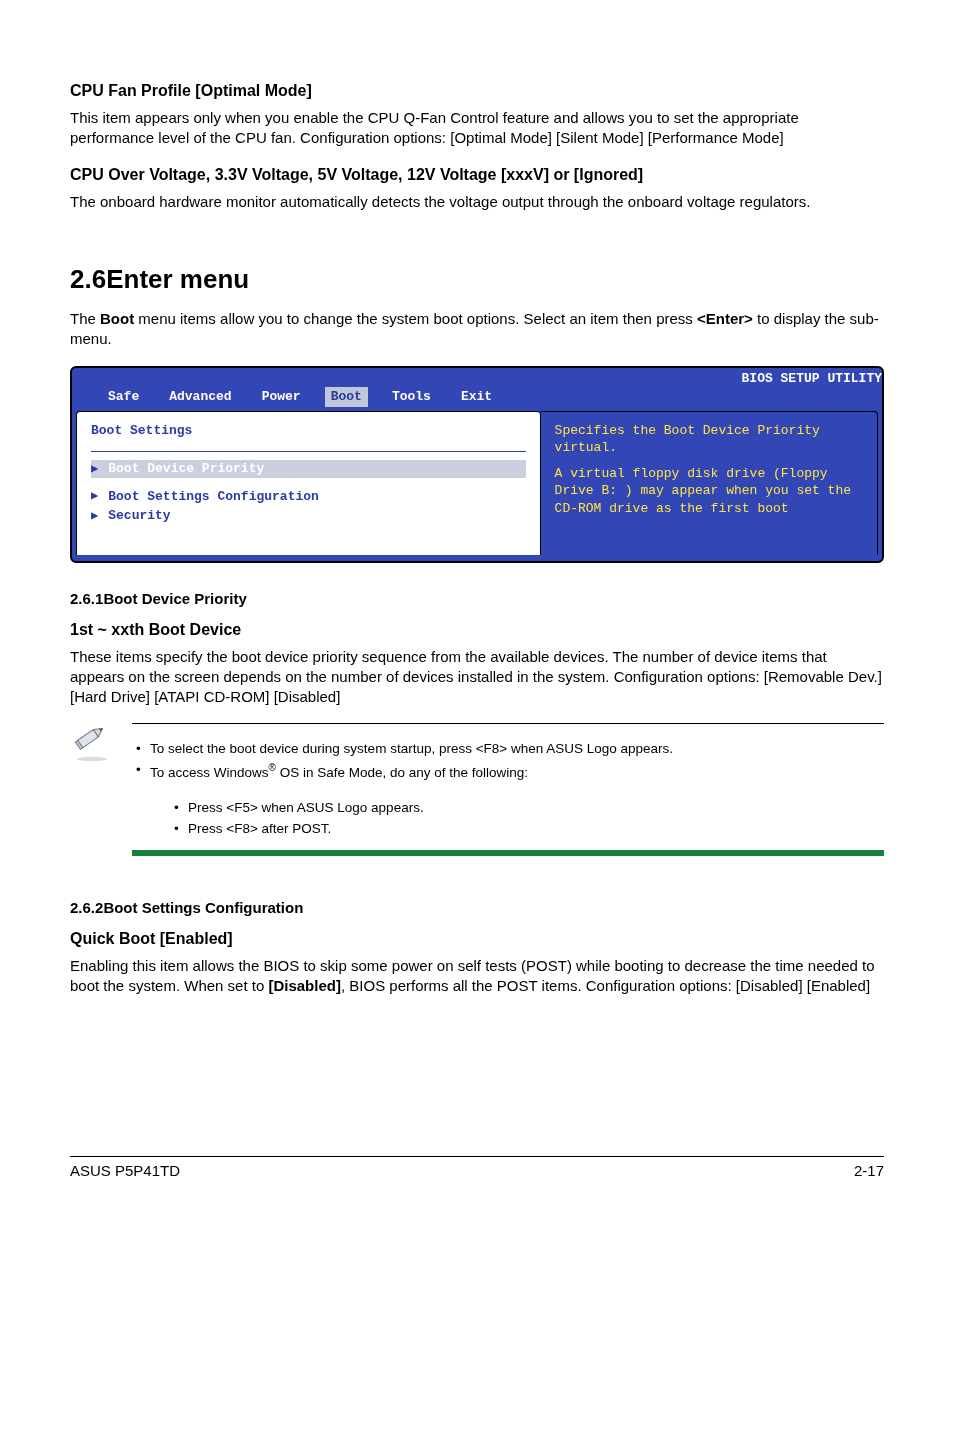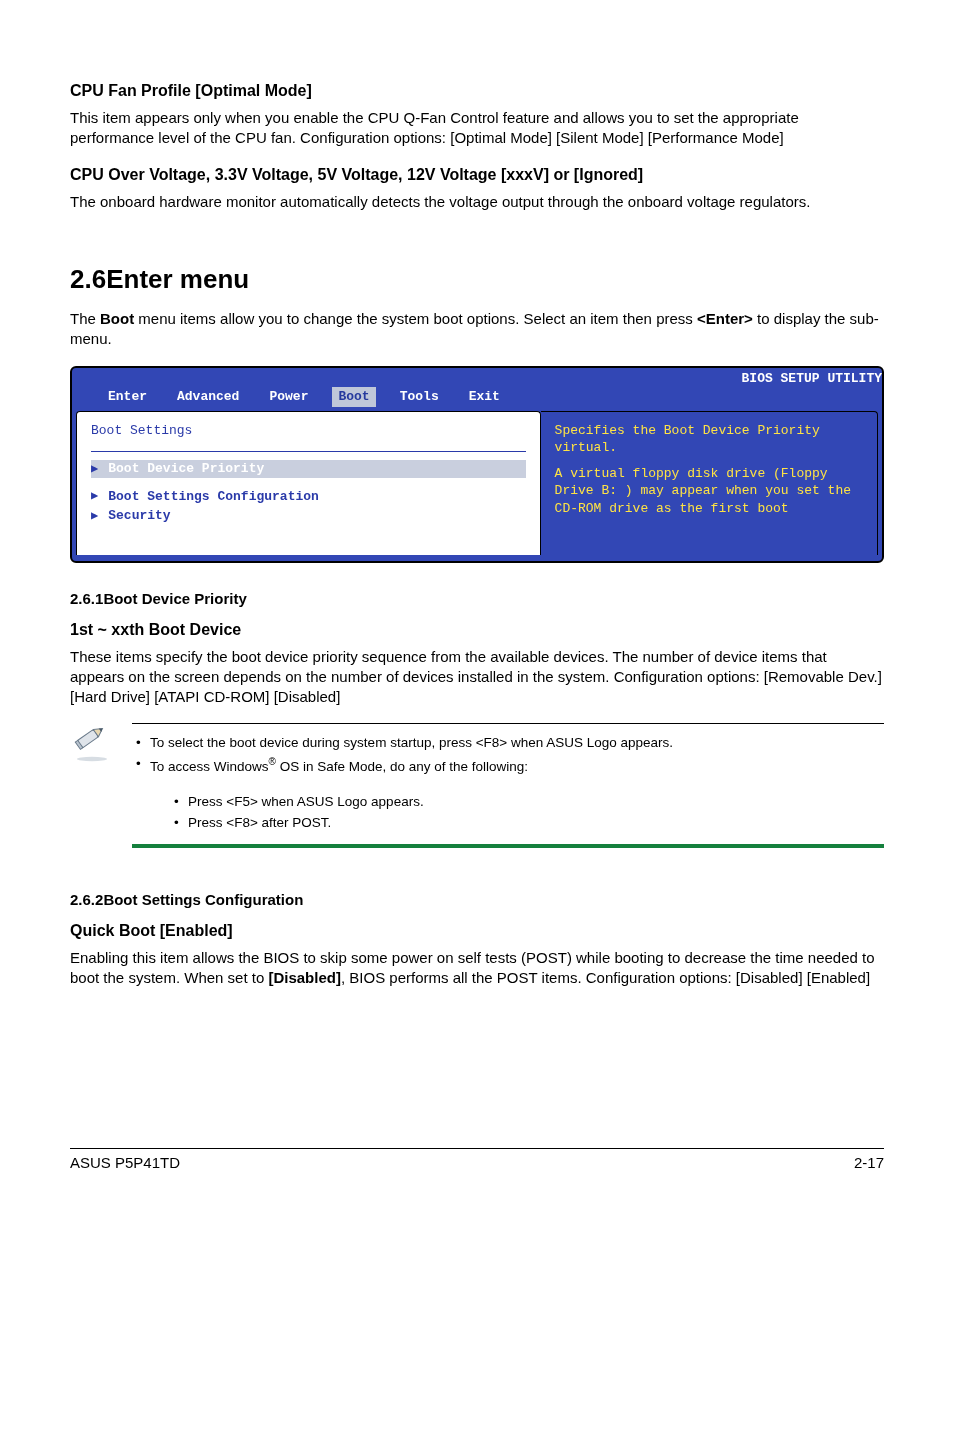--- a/index.html
+++ b/index.html
@@ -81,21 +81,21 @@
     margin: 4px 4px 0 0;
     border: 1px solid #000;
     border-left: none;
     border-radius: 0 4px 0 0;
     padding: 10px 12px 10px 14px;
     border-bottom: none;
     font-weight: normal;
   }
   .bios-left .heading {
     color: #2a3aa9;
-    font-weight: normal;
+    font-weight: bold;
     margin-bottom: 12px;
   }
   .bios-left hr {
     border: none;
     border-top: 1px solid #2a3aa9;
     margin: 2px 0 8px 0;
   }
   .bios-item {
     display: flex;
     align-items: center;
@@ -117,22 +117,22 @@
   .note-icon {
     flex: 0 0 44px;
     display: flex;
     justify-content: center;
     padding-top: 4px;
   }
   .note-content {
     flex: 1;
     font-size: 13.5px;
     border-top: 1px solid #000;
-    border-bottom: 4px solid #15803d;
-    padding: 8px 0 10px 0;
+    border-bottom: 6px solid #15803d;
+    padding: 14px 0 10px 0;
   }
   .note-content ul { list-style: none; padding-left: 4px; }
   .note-content ul > li { position: relative; padding-left: 14px; margin: 2px 0; }
   .note-content ul > li::before { content: "•"; position: absolute; left: 0; }
   .note-content ul ul > li::before { content: "•"; }
   .note-content ul ul { margin-top: 18px; }
   .note-content ul ul > li { padding-left: 34px; }
   .note-content ul ul > li::before { left: 20px; }
   .sup { font-size: 10px; vertical-align: super; }
   .footer {
@@ -157,21 +157,21 @@
   <h1 class="section">2.6</h1>
   <h1 class="section">Enter menu</h1>
 </div>
 <p class="body">
   <span>The </span><b>Boot</b><span> menu items allow you to change the system boot options. Select an item then press </span><b>&lt;Enter&gt;</b><span> to display the sub-menu.</span>
 </p>
 
 <div class="bios-box">
   <div class="bios-title">BIOS SETUP UTILITY</div>
   <div class="bios-tabs">
-    <span class="bios-tab">Enter</span>
+    <span class="bios-tab">Safe</span>
     <span class="bios-tab">Advanced</span>
     <span class="bios-tab">Power</span>
     <span class="bios-tab selected">Boot</span>
     <span class="bios-tab">Tools</span>
     <span class="bios-tab">Exit</span>
   </div>
   <div class="bios-split">
     <div class="bios-left">
       <div class="heading">Boot Settings</div>
       <hr>

